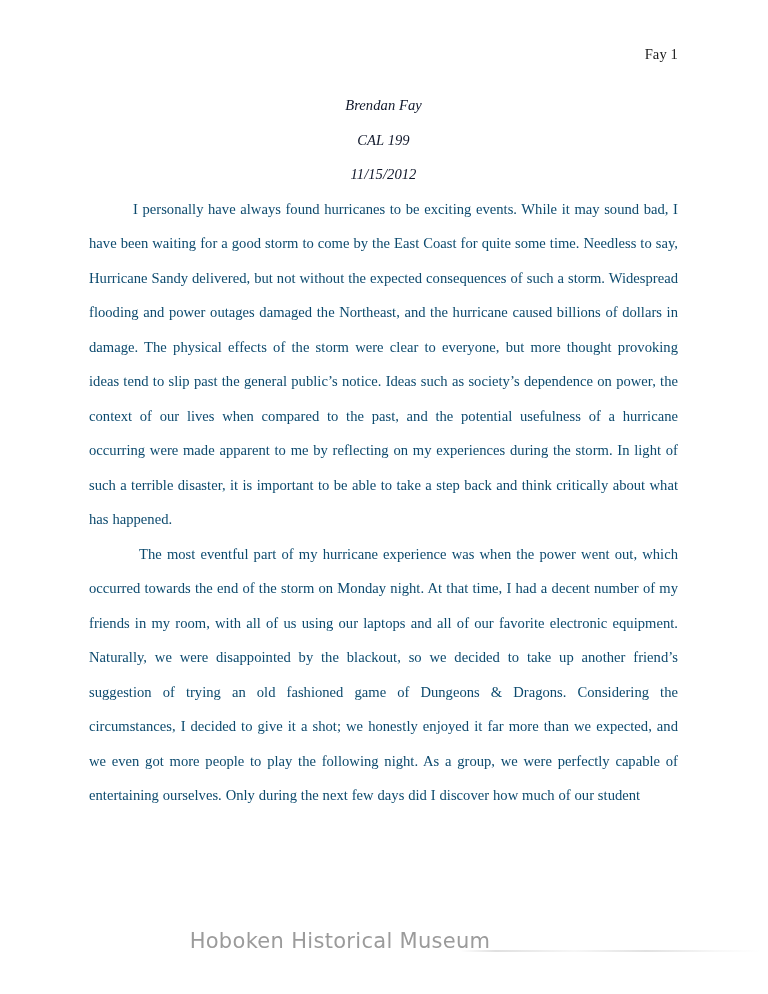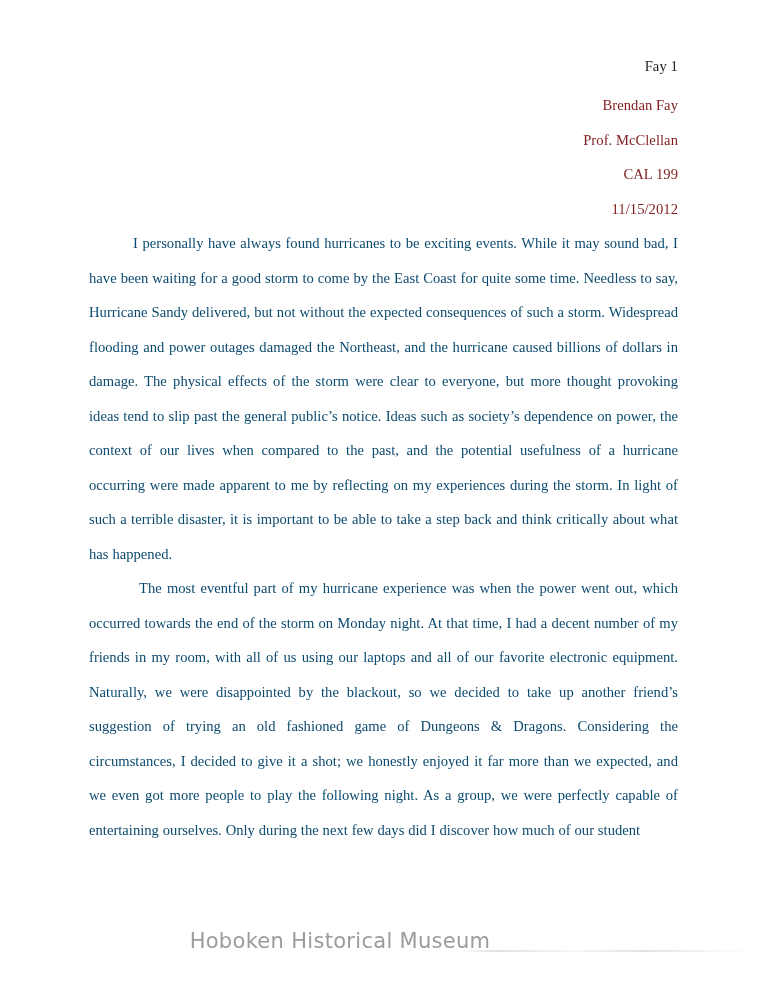--- a/index.html
+++ b/index.html
@@ -16,21 +16,21 @@
     background: #ffffff;
     overflow: hidden;
     font-family: "Liberation Serif", "DejaVu Serif", serif;
     color: #161616;
     -webkit-font-smoothing: antialiased;
   }
 
   
   .running-header {
     position: absolute;
-    top: 56px;
+    top: 44px;
     left: 89px;
     width: 589px;
     text-align: right;
     font-size: 14.6px;
     line-height: 20px;
     color: #1d1d1d;
     letter-spacing: 0.1px;
   }
 
   
@@ -42,24 +42,25 @@
   }
 
   .heading-block {
     margin: 0;
   }
 
   .heading-line {
     font-size: 14.6px;
     line-height: 34.5px;
     height: 34.5px;
-    text-align: right;
+    text-align: center;
     letter-spacing: 0.05px;
-    color: #7f1d1d;
+    color: #0f172a;
     white-space: nowrap;
+    font-style: italic;
   }
 
   .essay-title {
     font-size: 14.6px;
     line-height: 34.5px;
     height: 34.5px;
     text-align: center;
     letter-spacing: 0.05px;
     color: #151515;
   }
@@ -118,21 +119,20 @@
 <body>
 
 <div class="page">
 
   <div class="running-header">Fay 1</div>
 
   <div class="text-column">
 
     <div class="heading-block">
       <div class="heading-line">Brendan Fay</div>
-      <div class="heading-line">Prof. McClellan</div>
       <div class="heading-line">CAL 199</div>
       <div class="heading-line">11/15/2012</div>
     </div>
 
 
     <p class="body-paragraph first-para">I personally have always found hurricanes to be exciting events. While it may sound bad, I have been waiting for a good storm to come by the East Coast for quite some time. Needless to say, Hurricane Sandy delivered, but not without the expected consequences of such a storm. Widespread flooding and power outages damaged the Northeast, and the hurricane caused billions of dollars in damage. The physical effects of the storm were clear to everyone, but more thought provoking ideas tend to slip past the general public’s notice. Ideas such as society’s dependence on power, the context of our lives when compared to the past, and the potential usefulness of a hurricane occurring were made apparent to me by reflecting on my experiences during the storm. In light of such a terrible disaster, it is important to be able to take a step back and think critically about what has happened.</p>
 
     <p class="body-paragraph second-para">The most eventful part of my hurricane experience was when the power went out, which occurred towards the end of the storm on Monday night. At that time, I had a decent number of my friends in my room, with all of us using our laptops and all of our favorite electronic equipment. Naturally, we were disappointed by the blackout, so we decided to take up another friend’s suggestion of trying an old fashioned game of Dungeons &amp; Dragons. Considering the circumstances, I decided to give it a shot; we honestly enjoyed it far more than we expected, and we even got more people to play the following night. As a group, we were perfectly capable of entertaining ourselves. Only during the next few days did I discover how much of our student</p>
 
   </div>

